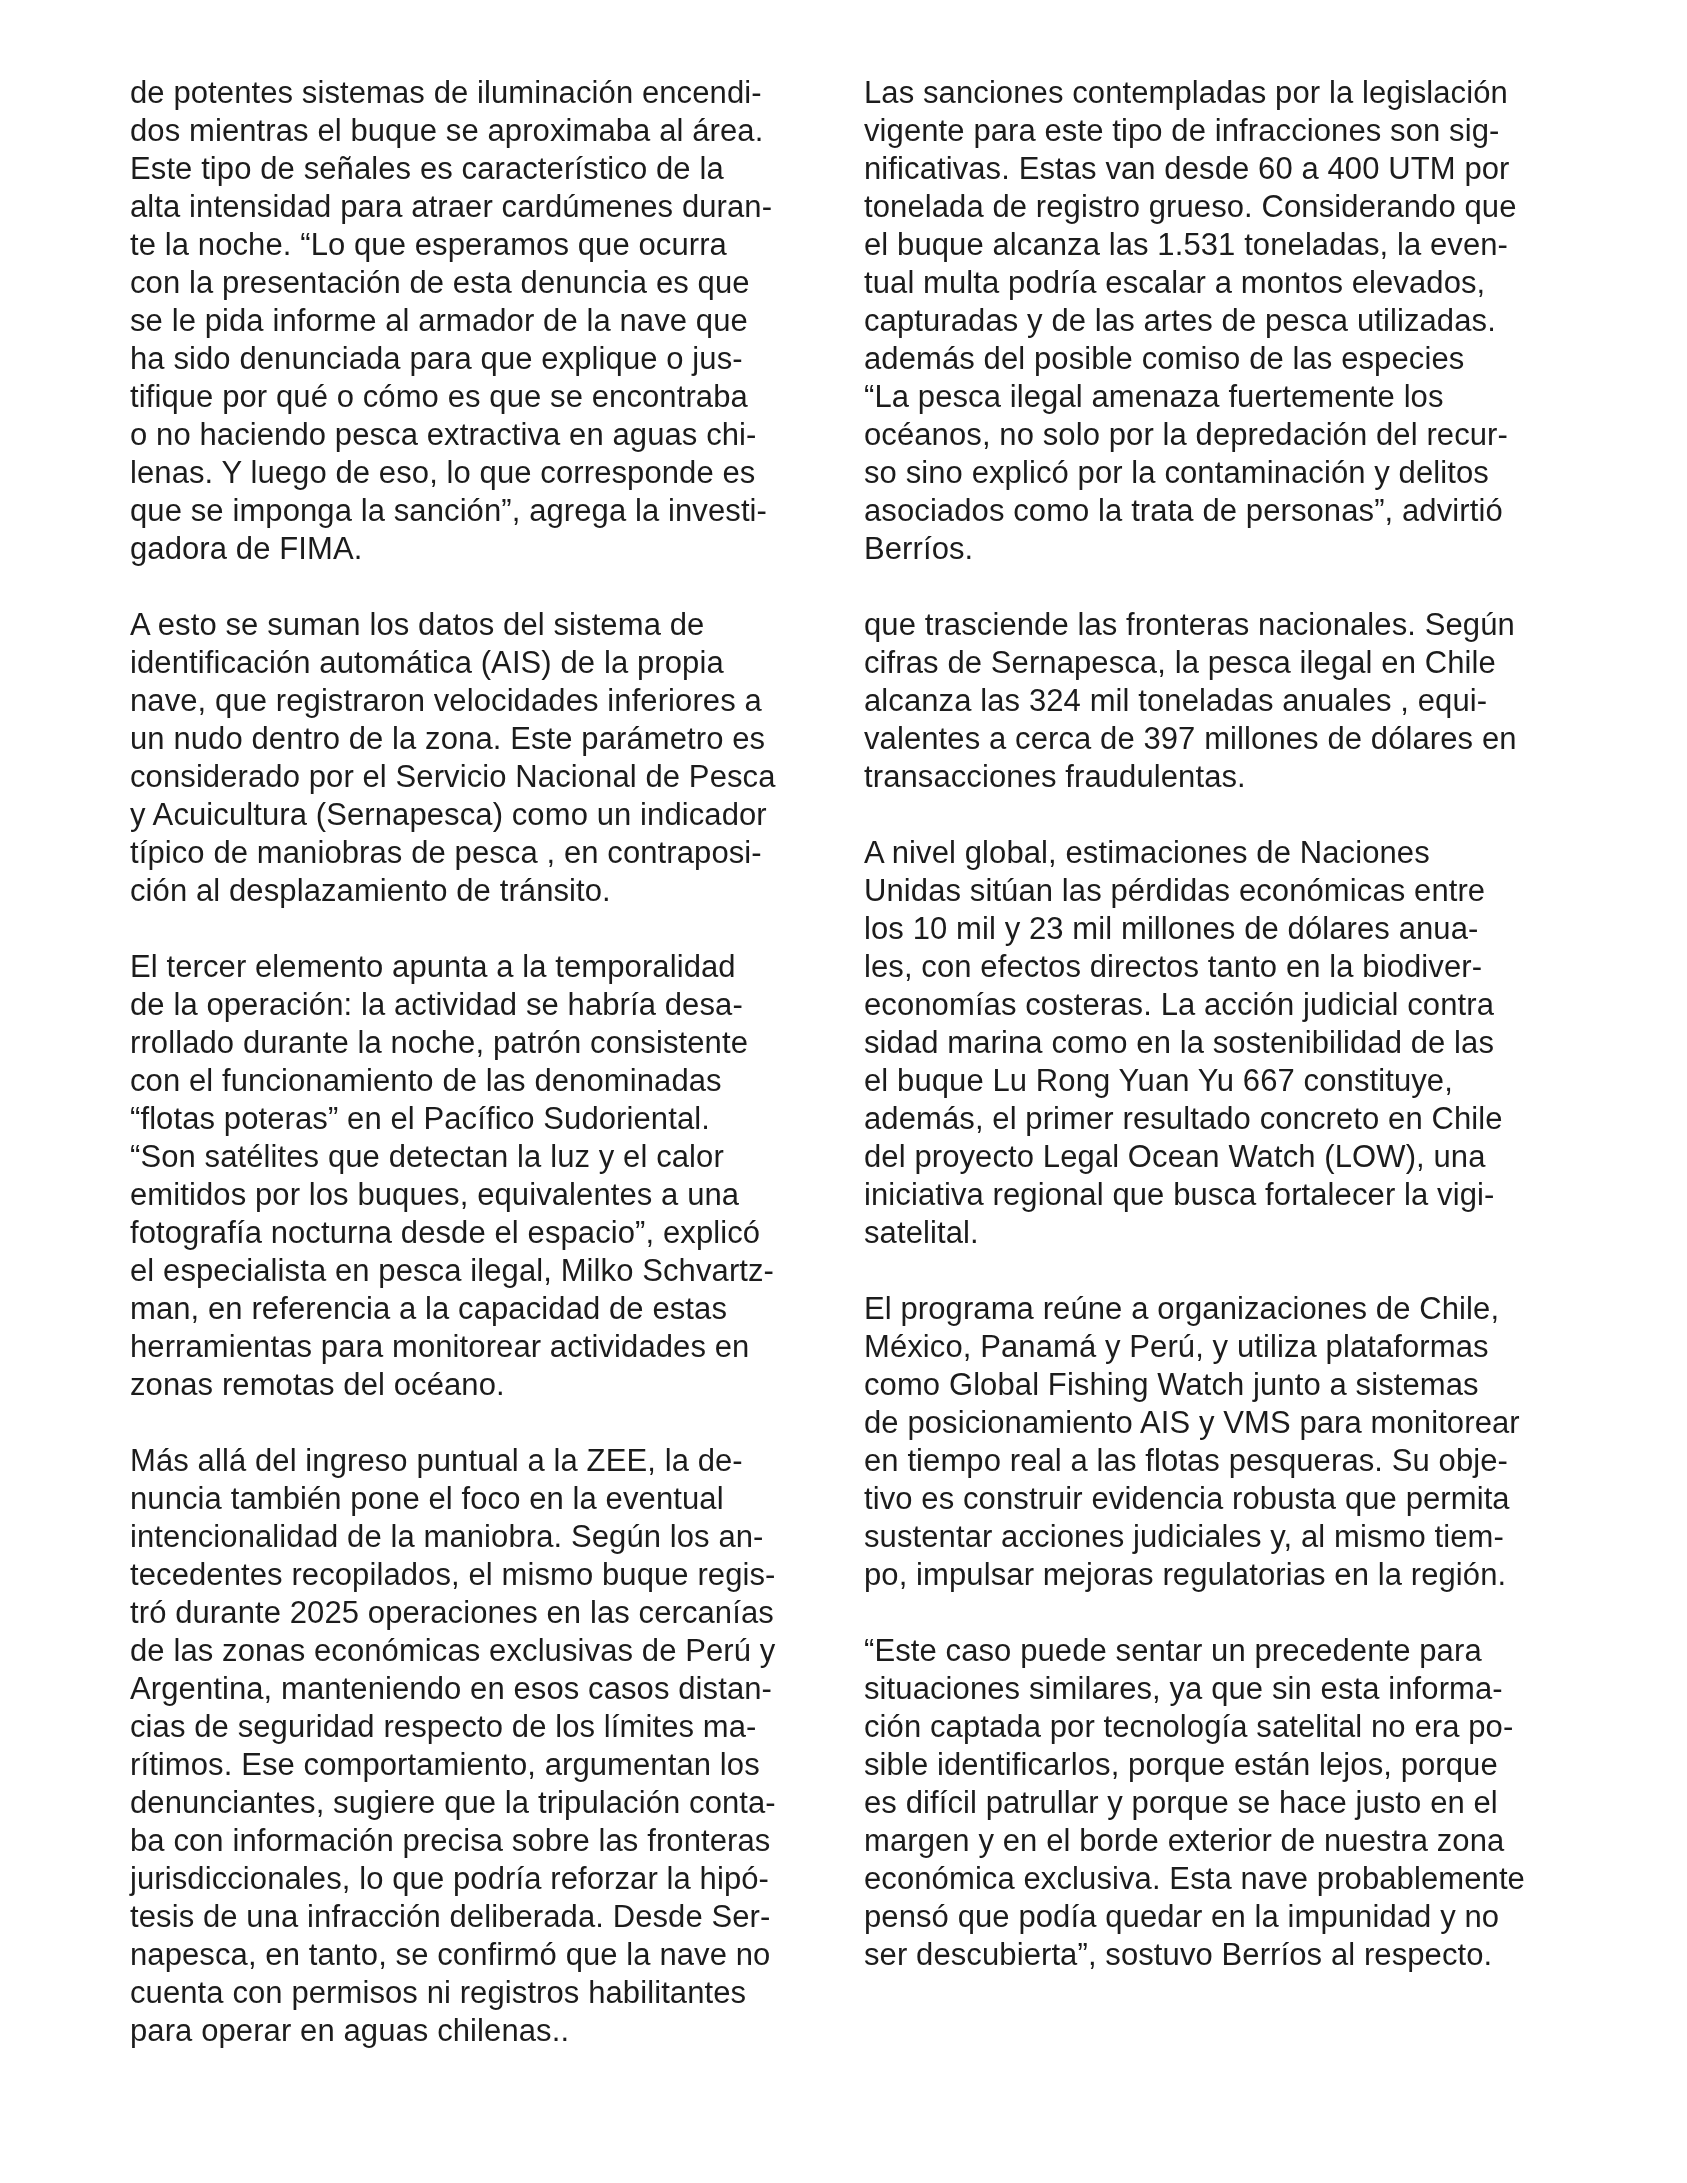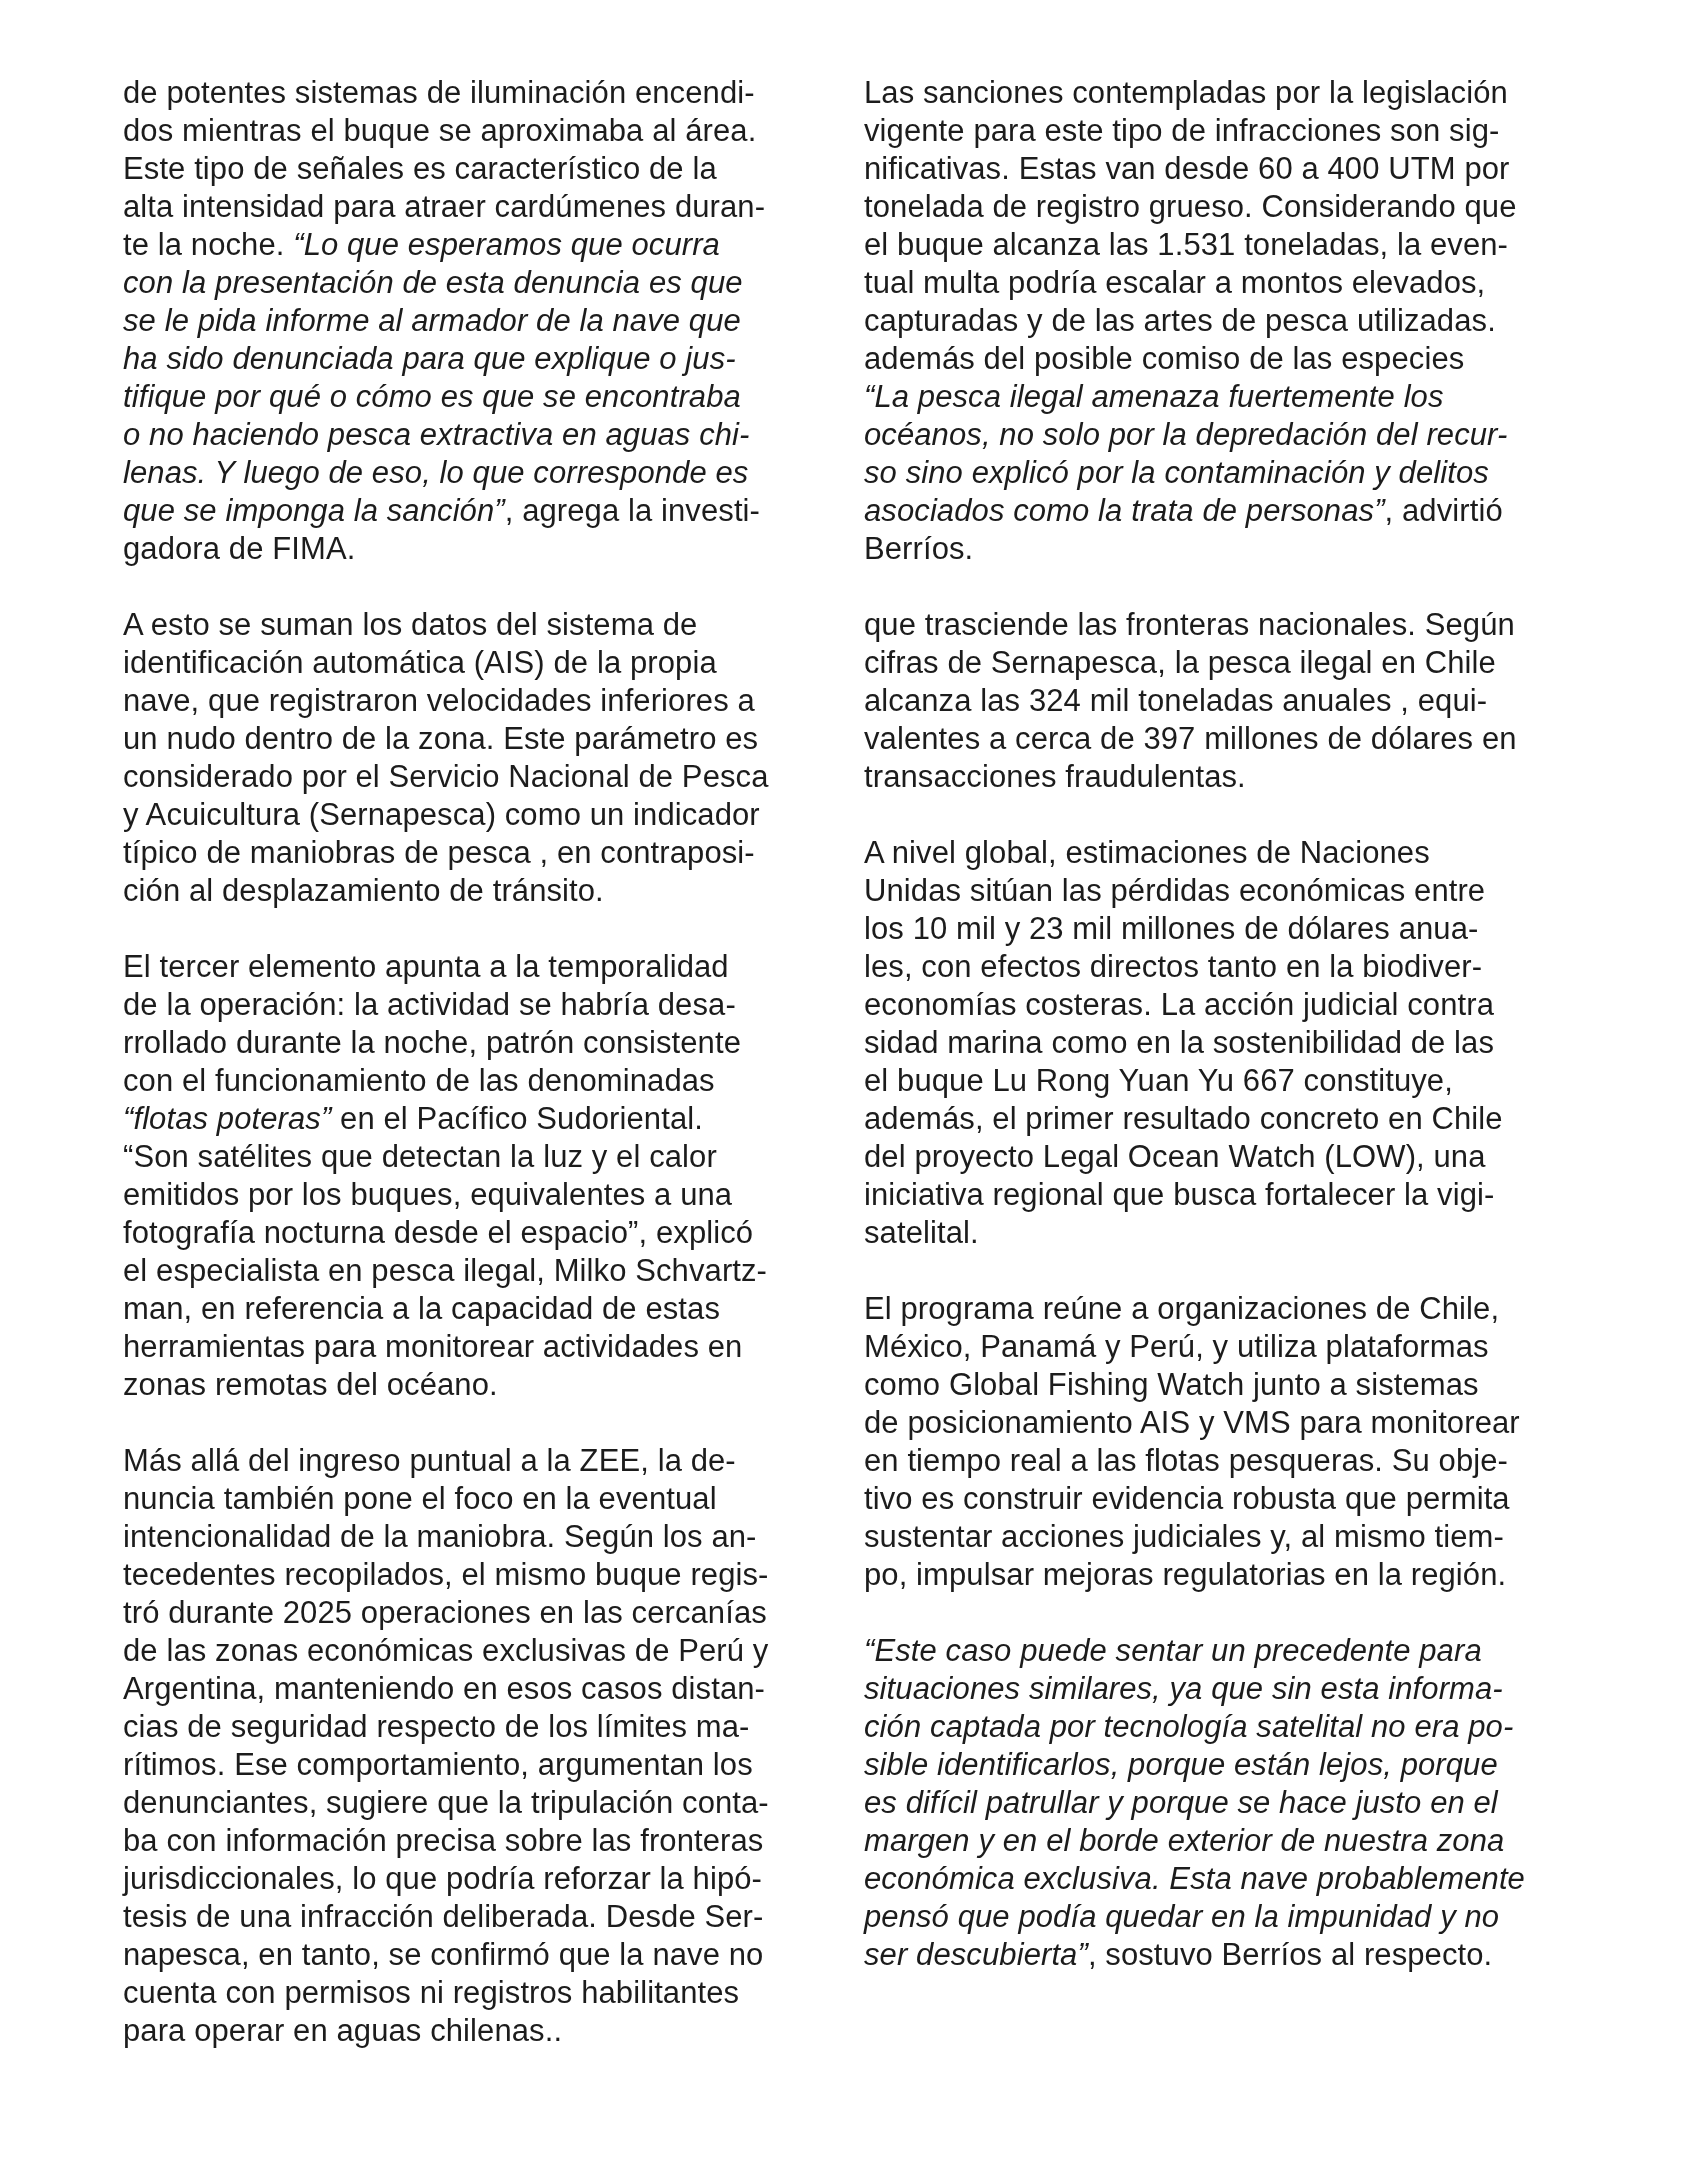--- a/index.html
+++ b/index.html
@@ -7,25 +7,25 @@
   .page {
     position: absolute; left: 0; top: 0; width: 1687px; height: 2183px;
     background: #ffffff; color: #1c1c1c;
     font-family: "Liberation Sans", "DejaVu Sans", sans-serif;
   }
   .column {
     position: absolute; top: 74px;
     font-size: 31px; line-height: 38px;
     letter-spacing: 0.1px;
   }
-  .col-left { left: 123px; width: 701px; }
+  .col-left { left: 130px; width: 701px; }
   .col-right { left: 864px; width: 728px; }
   .paragraph { margin: 0 0 38px 0; }
   .line { display: block; white-space: pre; height: 38px; }
-  .run-i { font-style: italic; }
+  .run-i { }
 </style>
 </head>
 <body>
 
 <div class="page">
   <div class="column col-left">
       <p class="paragraph">
         <span class="line"><span class="run">de potentes sistemas de iluminación encendi-</span></span>
         <span class="line"><span class="run">dos mientras el buque se aproximaba al área.</span></span>
         <span class="line"><span class="run">Este tipo de señales es característico de la</span></span>

